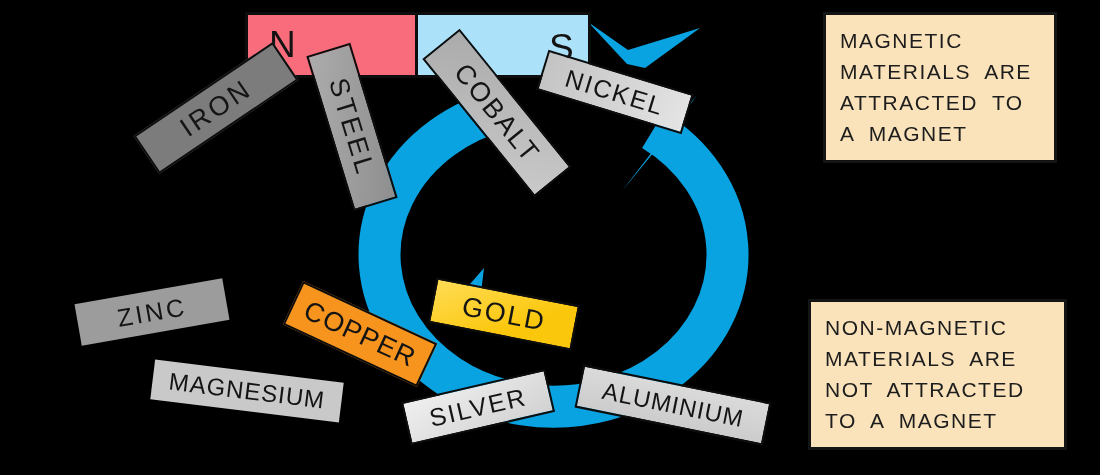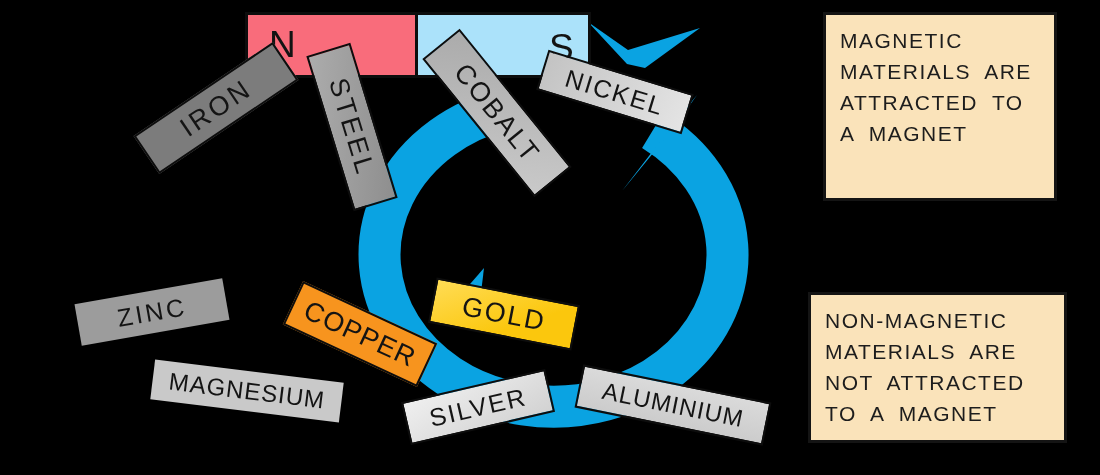--- a/index.html
+++ b/index.html
@@ -38,22 +38,22 @@
   .bar-copper    {left:286px;top:310px;width:148px;height:48px;transform:rotate(25deg); background:#F7941E;font-size:27px;letter-spacing:1px;}
   .bar-gold      {left:431px;top:291px;width:146px;height:46px;transform:rotate(11deg); background:linear-gradient(150deg,#FFDC55,#FBC70D 65%);font-size:27px;letter-spacing:2px;}
   .bar-silver    {left:404px;top:385px;width:148px;height:44px;transform:rotate(-13deg);background:linear-gradient(160deg,#EFEFEF,#D2D2D2);font-size:25px;letter-spacing:2px;}
   .bar-aluminium {left:577px;top:383px;width:192px;height:44px;transform:rotate(11.5deg);background:linear-gradient(180deg,#DADADA,#CCCCCC);font-size:24px;letter-spacing:1px;}
   
   .callout{
     position:absolute;background:#FAE3BA;border:3px solid #141414;box-sizing:border-box;
     color:#1d1d1d;font-size:21px;line-height:31px;letter-spacing:1.5px;word-spacing:7px;
     padding:10px 14px;white-space:pre-line;z-index:4;
   }
-  .callout-magnetic    {left:823px;top:12px; width:234px;height:189px;}
-  .callout-nonmagnetic {left:808px;top:292px;width:259px;height:151px;}
+  .callout-magnetic    {left:823px;top:12px; width:234px;height:151px;}
+  .callout-nonmagnetic {left:808px;top:299px;width:259px;height:151px;}
 </style>
 </head>
 <body>
 
 <div class="canvas">
 
   <svg class="ring-svg" viewBox="0 0 1100 475" xmlns="http://www.w3.org/2000/svg">
 
     <path d="M 508 108 A 174 152 0 1 0 653 130" fill="none" stroke="#0AA3E2" stroke-width="42"></path>
 

